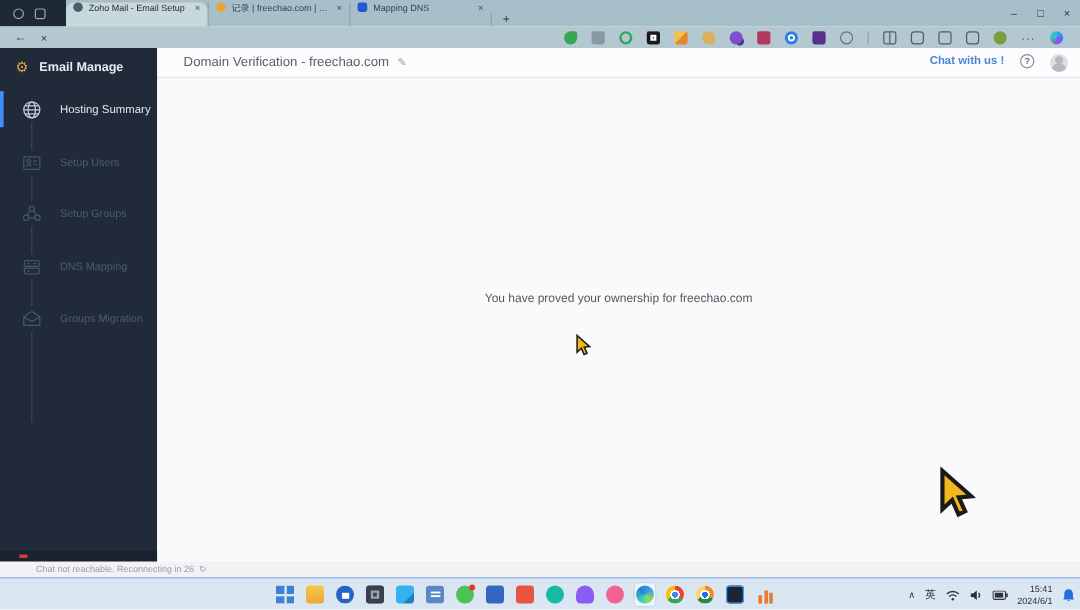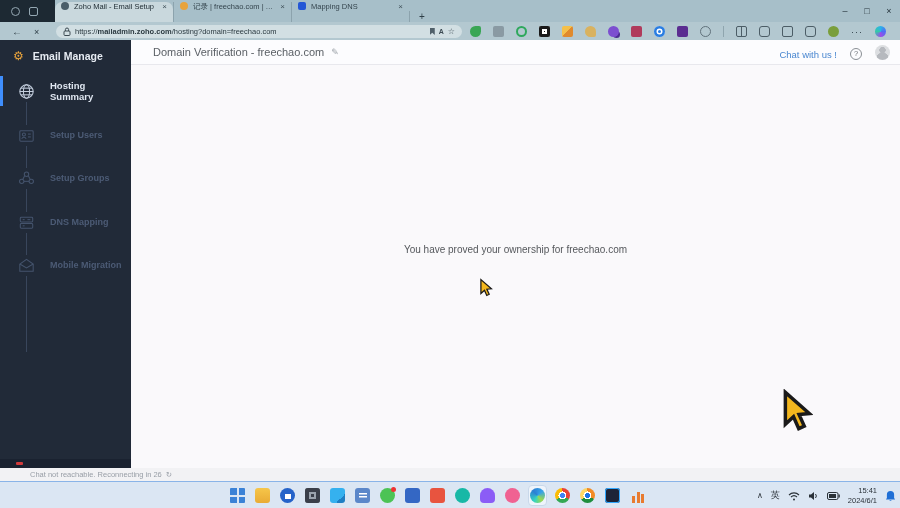--- a/index.html
+++ b/index.html
@@ -66,33 +66,33 @@
   
   .sidebar { position:absolute; top:40px; left:0; width:131px; height:428px; background:#212a38; }
   .sb-header { position:absolute; top:5px; left:0; width:100%; height:22px; display:flex;
                align-items:center; gap:9px; padding-left:13px; }
   .sb-gear { color:#e8a33d; font-size:12px; }
   .sb-title { color:#e6ebf2; font-size:10.5px; font-weight:bold; }
   .sb-line { position:absolute; left:26px; top:62px; height:250px; border-left:1px solid #39465c; }
   .step { position:absolute; left:0; width:100%; height:22px; display:flex; align-items:center; gap:13px;
           padding-left:16px; }
   .step svg { flex:0 0 21px; stroke:#44536c; fill:none; stroke-width:1.1; background:#212a38; }
-  .step .lbl { font-size:9px; color:#4c5b75;font-weight:bold; }
+  .step .lbl { font-size:9px; color:#4c5b75; }
   .step.active svg { stroke:#c3cedd; }
   .step.active .lbl { color:#dfe6f0; font-size:9.5px; }
   .active-bar { position:absolute; left:0; top:36px; width:3px; height:30px; background:#3f8efc; }
   .sb-footer { position:absolute; bottom:0; left:0; width:100%; height:9px; background:#1a2230; }
   .sb-dot { position:absolute; left:16px; bottom:3px; width:7px; height:3px; background:#d23b3b; border-radius:1px; }
 
   
   .appheader { position:absolute; top:40px; left:131px; right:0; height:25px; background:#fcfcfe;
                border-bottom:1px solid #e8e8ed; display:flex; align-items:center; }
   .page-title { font-size:11px; color:#5b6066; margin-left:22px; }
   .pencil { font-size:9px; color:#9aa0a6; margin-left:7px; }
-  .ah-right { margin-left:auto; display:flex; align-items:flex-end; gap:13px; margin-right:10px; }
+  .ah-right { margin-left:auto; display:flex; align-items:flex-start; gap:13px; margin-right:10px;font-weight:bold; }
   .chat-link { font-size:9.5px; color:#4a87d0; }
   .help { width:12px; height:12px; border:1px solid #8a8f95; border-radius:50%; font-size:7.5px;
           color:#6b7076; display:flex; align-items:center; justify-content:center; }
   .avatar { width:15px; height:15px; border-radius:50%;
             background: radial-gradient(circle at 50% 34%, #b6b9be 0 3px, transparent 3.4px),
                         radial-gradient(circle at 50% 92%, #b6b9be 0 6px, transparent 6.4px), #dcdee1; }
   .content { position:absolute; top:66px; left:131px; right:0; height:402px; background:#faf9fb; }
   .ownership-message { position:absolute; top:178px; left:0; right:0; text-align:center;
                        font-size:10px; color:#55585c; }
   .cursor { position:absolute; }
@@ -177,30 +177,20 @@
     <div class="wincontrols">
       <span>–</span>
       <span>□</span>
       <span>×</span>
     </div>
   </div>
 
   <div class="toolbar">
     <span class="nav-glyph nav-back">←</span>
     <span class="nav-glyph nav-stop">×</span>
-    <div class="addr">
-      <svg width="8" height="9" viewBox="0 0 8 9">
-        <rect x="1" y="4" width="6" height="4.5" rx="1" fill="none" stroke="#3c4a52" stroke-width="1"></rect>
-        <path d="M2.4,4 V2.6 a1.6,1.6 0 0 1 3.2,0 V4" fill="none" stroke="#3c4a52" stroke-width="1"></path>
-      </svg>
-      <span class="url"><span class="u-pre">https://</span><span class="u-dom">mailadmin.zoho.com</span><span class="u-path">/hosting?domain=freechao.com</span></span>
-      <span class="bmflag"></span>
-      <span class="readaloud">A</span>
-      <span class="star">☆</span>
-    </div>
     <div class="extrow">
       <span class="ext e1"></span>
       <span class="ext e2"></span>
       <span class="ext e3"></span>
       <span class="ext e4"></span>
       <span class="ext e5"></span>
       <span class="ext e6"></span>
       <span class="ext e7"></span>
       <span class="ext e8"></span>
       <span class="ext e9"></span>
@@ -264,21 +254,21 @@
           <line x1="7" y1="14.5" x2="9" y2="14.5"></line>
           <line x1="12" y1="8" x2="15" y2="8"></line>
       </svg>
       <span class="lbl">DNS Mapping</span>
     </div>
     <div class="step" style="top:214px">
       <svg width="21" height="21" viewBox="0 0 22 22">
         <path d="M4,9.5 L11,4.5 L18,9.5 V17 H4 Z"></path>
           <path d="M4,9.5 L11,13.5 L18,9.5"></path>
       </svg>
-      <span class="lbl">Mobile Migration</span>
+      <span class="lbl">Groups Migration</span>
     </div>
 
     <div class="sb-footer"></div>
     <div class="sb-dot"></div>
   </div>
 
   <div class="appheader">
     <span class="page-title">Domain Verification - freechao.com</span>
     <span class="pencil">✎</span>
     <div class="ah-right">

